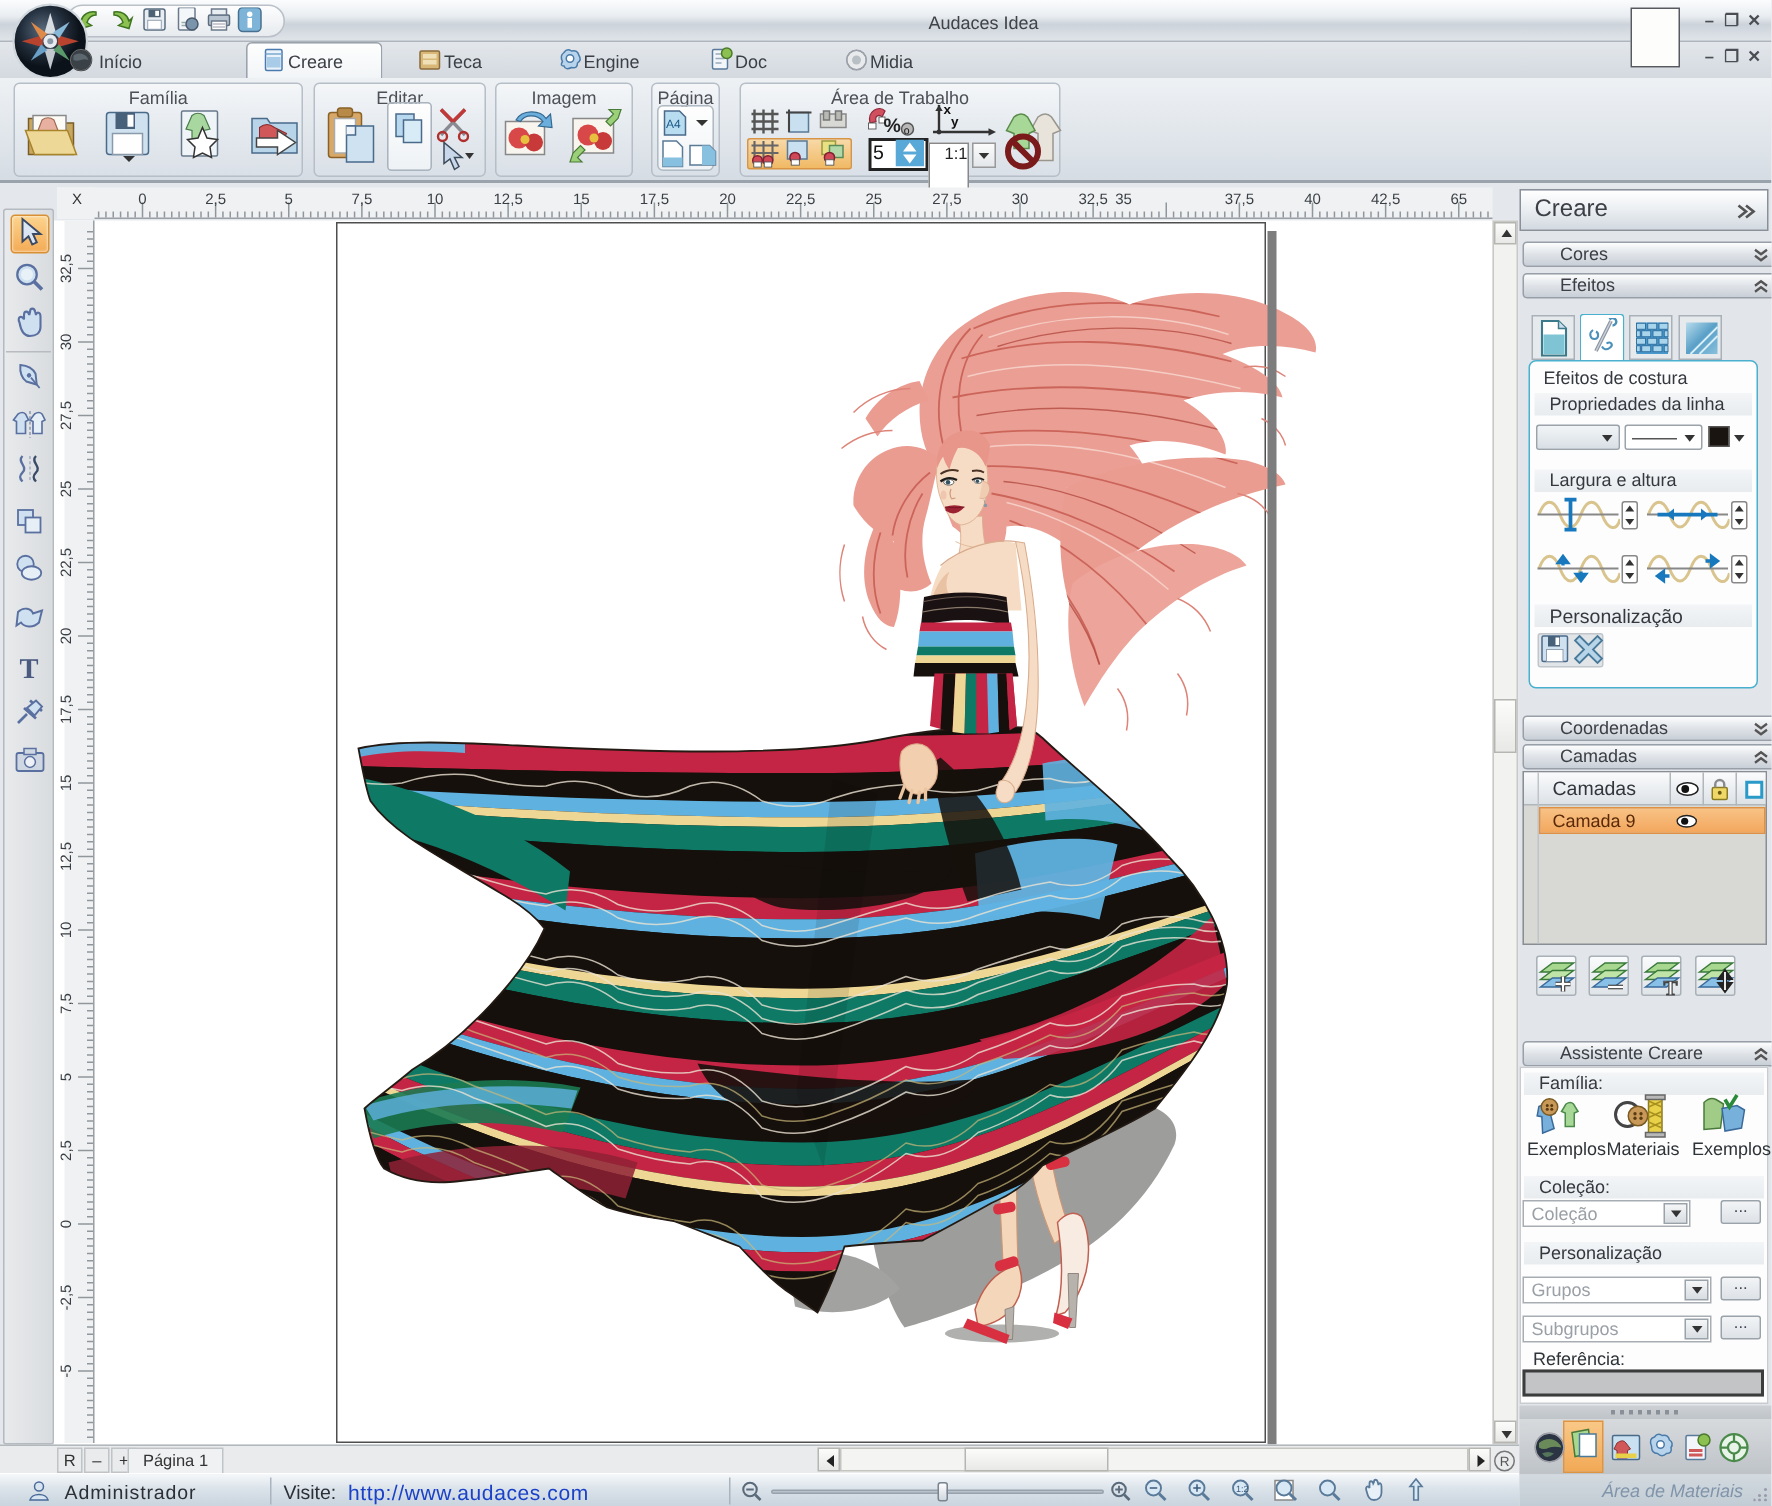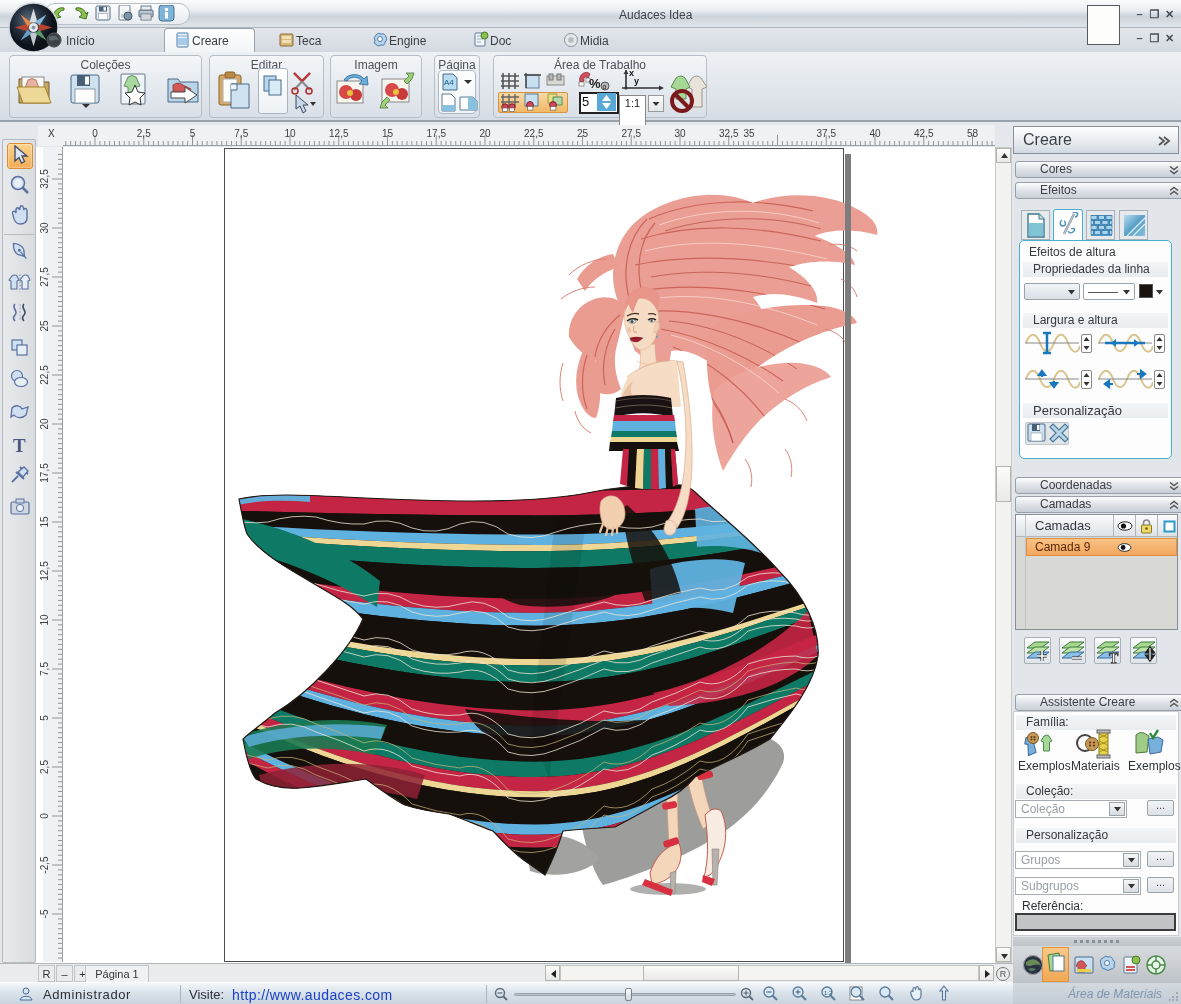--- a/index.html
+++ b/index.html
@@ -144,21 +144,21 @@
 <div class="abs" id="pagepreview"></div>
 <div class="wbtn" style="left:1133px;top:9px">–</div>
 <div class="wbtn" style="left:1148px;top:9px">❐</div>
 <div class="wbtn" style="left:1163px;top:9px">✕</div>
 <div class="wbtn" style="left:1133px;top:33px">–</div>
 <div class="wbtn" style="left:1148px;top:33px">❐</div>
 <div class="wbtn" style="left:1163px;top:33px">✕</div>
 <div class="abs" id="ribbon"></div>
 
 <div class="group" style="left:9px;top:55px;width:193px">
-    <div class="glabel">Coleções</div>
+    <div class="glabel">Família</div>
   </div>
 <div class="group" style="left:209px;top:55px;width:115px">
     <div class="glabel">Editar</div>
   </div>
 <div class="group" style="left:330px;top:55px;width:92px">
     <div class="glabel">Imagem</div>
   </div>
 <div class="group" style="left:434px;top:55px;width:46px">
     <div class="glabel">Página</div>
   </div>
@@ -293,21 +293,21 @@
     <path d="M9.5,16 L14,10 L5,10 Z" fill="#fff"></path>
   </svg>
 <svg class="abs" style="left:620px;top:68px" width="48" height="26" viewBox="0 0 48 26">
     <path d="M6,2 V20 M2,20 H40" stroke="#333" stroke-width="1.6"></path>
     <path d="M6,2 l-2.5,4 h5 Z M40,20 l4,0 -0,0 Z" fill="#333"></path>
     <path d="M44,20 l-5,-2.5 v5 Z" fill="#333"></path>
     <text x="9" y="8" font-size="9" font-weight="bold" fill="#111" font-family="Liberation Sans">x</text>
     <text x="14" y="16" font-size="9" font-weight="bold" fill="#111" font-family="Liberation Sans">y</text>
     <circle cx="6" cy="20" r="1.6" fill="#333"></circle>
   </svg>
-<div class="abs" style="left:619px;top:95px;width:27px;height:34px;background:#fff;border:1px solid #888;font-size:11px;color:#222;text-align:center;line-height:15px">1:1</div>
+<div class="abs" style="left:619px;top:95px;width:27px;height:34px;background:#fff;border:1px solid #888;font-size:11px;color:#222;text-align:right;line-height:15px">1:1</div>
 <div class="abs" style="left:648px;top:95px;width:16px;height:17px;background:linear-gradient(#fbfbfb,#e4e7ea);border:1px solid #999"><svg width="14" height="15" viewBox="0 0 14 15">
       <path d="M3.5,6 l3.5,4 3.5,-4 Z" fill="#333"></path>
     </svg></div>
 <svg class="abs" style="left:668px;top:70px" width="40" height="44" viewBox="0 0 40 44">
  <path d="M20,6 q5,-4 9,0 l6,9 -5,2 0,18 -10,0 0,-18 -5,-2 Z" fill="#e8e4dc" stroke="#9a968e" transform="translate(4,2)"></path>
  <path d="M8,8 q5,-4 9,0 l5,9 -4,2 0,10 -10,0 0,-10 -5,-2 Z" fill="#a8d898" stroke="#5a8a4a"></path>
  <circle cx="14" cy="31" r="10" fill="none" stroke="#7a1a1a" stroke-width="4"></circle>
  <path d="M7,24 L21,38" stroke="#7a1a1a" stroke-width="4"></path>
 </svg>
 
@@ -339,21 +339,21 @@
     <div style="position:absolute;left:471px;top:128px;width:28px;text-align:center;font-size:10px;color:#3a3f45">20</div>
     <div style="position:absolute;left:519.75px;top:128px;width:28px;text-align:center;font-size:10px;color:#3a3f45">22,5</div>
     <div style="position:absolute;left:568.5px;top:128px;width:28px;text-align:center;font-size:10px;color:#3a3f45">25</div>
     <div style="position:absolute;left:617.25px;top:128px;width:28px;text-align:center;font-size:10px;color:#3a3f45">27,5</div>
     <div style="position:absolute;left:666px;top:128px;width:28px;text-align:center;font-size:10px;color:#3a3f45">30</div>
     <div style="position:absolute;left:714.75px;top:128px;width:28px;text-align:center;font-size:10px;color:#3a3f45">32,5</div>
     <div style="position:absolute;left:735px;top:128px;width:28px;text-align:center;font-size:10px;color:#3a3f45">35</div>
     <div style="position:absolute;left:812.25px;top:128px;width:28px;text-align:center;font-size:10px;color:#3a3f45">37,5</div>
     <div style="position:absolute;left:861px;top:128px;width:28px;text-align:center;font-size:10px;color:#3a3f45">40</div>
     <div style="position:absolute;left:909.75px;top:128px;width:28px;text-align:center;font-size:10px;color:#3a3f45">42,5</div>
-    <div style="position:absolute;left:958.5px;top:128px;width:28px;text-align:center;font-size:10px;color:#3a3f45">58</div>
+    <div style="position:absolute;left:958.5px;top:128px;width:28px;text-align:center;font-size:10px;color:#3a3f45">65</div>
   </div>
 <div class="abs" id="vnums" style="left:0;top:0;z-index:6">
     <div style="position:absolute;left:31px;top:165px;width:28px;height:28px;text-align:center;font-size:10px;color:#3a3f45;transform:rotate(-90deg);line-height:28px">32,5</div>
     <div style="position:absolute;left:31px;top:214px;width:28px;height:28px;text-align:center;font-size:10px;color:#3a3f45;transform:rotate(-90deg);line-height:28px">30</div>
     <div style="position:absolute;left:31px;top:263px;width:28px;height:28px;text-align:center;font-size:10px;color:#3a3f45;transform:rotate(-90deg);line-height:28px">27,5</div>
     <div style="position:absolute;left:31px;top:311.99999999999994px;width:28px;height:28px;text-align:center;font-size:10px;color:#3a3f45;transform:rotate(-90deg);line-height:28px">25</div>
     <div style="position:absolute;left:31px;top:360.99999999999994px;width:28px;height:28px;text-align:center;font-size:10px;color:#3a3f45;transform:rotate(-90deg);line-height:28px">22,5</div>
     <div style="position:absolute;left:31px;top:410px;width:28px;height:28px;text-align:center;font-size:10px;color:#3a3f45;transform:rotate(-90deg);line-height:28px">20</div>
     <div style="position:absolute;left:31px;top:459px;width:28px;height:28px;text-align:center;font-size:10px;color:#3a3f45;transform:rotate(-90deg);line-height:28px">17,5</div>
     <div style="position:absolute;left:31px;top:508px;width:28px;height:28px;text-align:center;font-size:10px;color:#3a3f45;transform:rotate(-90deg);line-height:28px">15</div>
@@ -760,21 +760,21 @@
           <stop offset="0" stop-color="#b8dcec"></stop>
           <stop offset=".5" stop-color="#5aa0c8"></stop>
           <stop offset="1" stop-color="#88c0dc"></stop>
         </linearGradient>
       </defs>
       <rect x="1" y="1" width="21" height="21" fill="url(#fb)"></rect>
       <path d="M4,22 L22,4 M10,22 L22,10" stroke="#d8eef8" stroke-width="1.2"></path>
     </svg>
 
  <div class="abs" style="left:6px;top:115px;width:153px;height:219px;background:#fdfdfd;border:1.5px solid #49b0cf;border-radius:5px"></div>
- <div class="abs" style="left:16px;top:120px;font-size:12px;color:#35393f">Efeitos de altura</div>
+ <div class="abs" style="left:16px;top:120px;font-size:12px;color:#35393f">Efeitos de costura</div>
  <div class="band" style="left:10px;top:137px;width:145px">Propriedades da linha</div>
  <div class="abs" style="left:11px;top:158px;width:56px;height:17px;background:linear-gradient(#f2f5f7,#d8dfe5);border:1px solid #9aa2aa;border-radius:2px">
       <svg style="position:absolute;right:3px;top:5px" width="9" height="7">
         <path d="M1,1 L4.5,5.5 L8,1 Z" fill="#333"></path>
       </svg>
     </div>
  <div class="abs" style="left:70px;top:158px;width:52px;height:17px;background:#fff;border:1px solid #9aa2aa;border-radius:2px">
       <div style="position:absolute;left:4px;top:8px;width:30px;height:1px;background:#555"></div>
       <svg style="position:absolute;right:3px;top:5px" width="9" height="7">
         <path d="M1,1 L4.5,5.5 L8,1 Z" fill="#333"></path>

